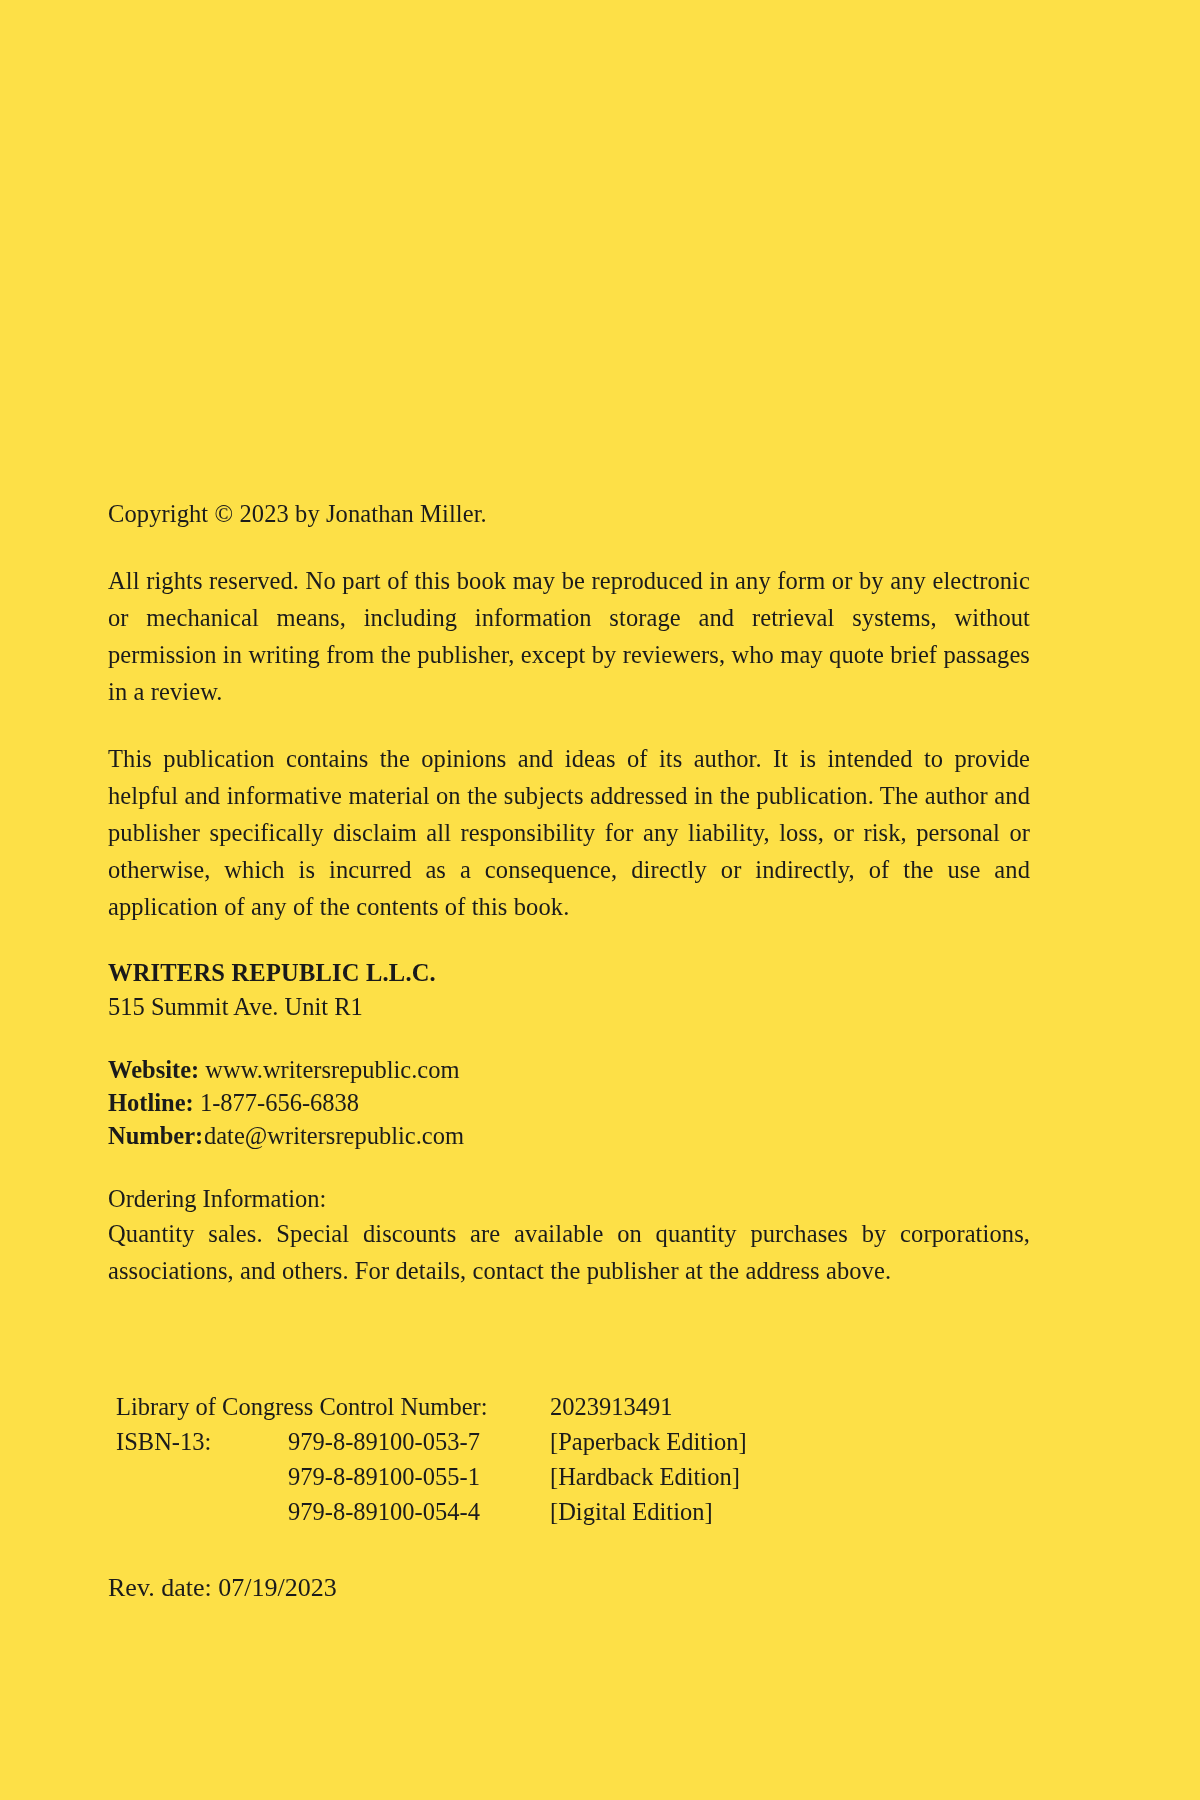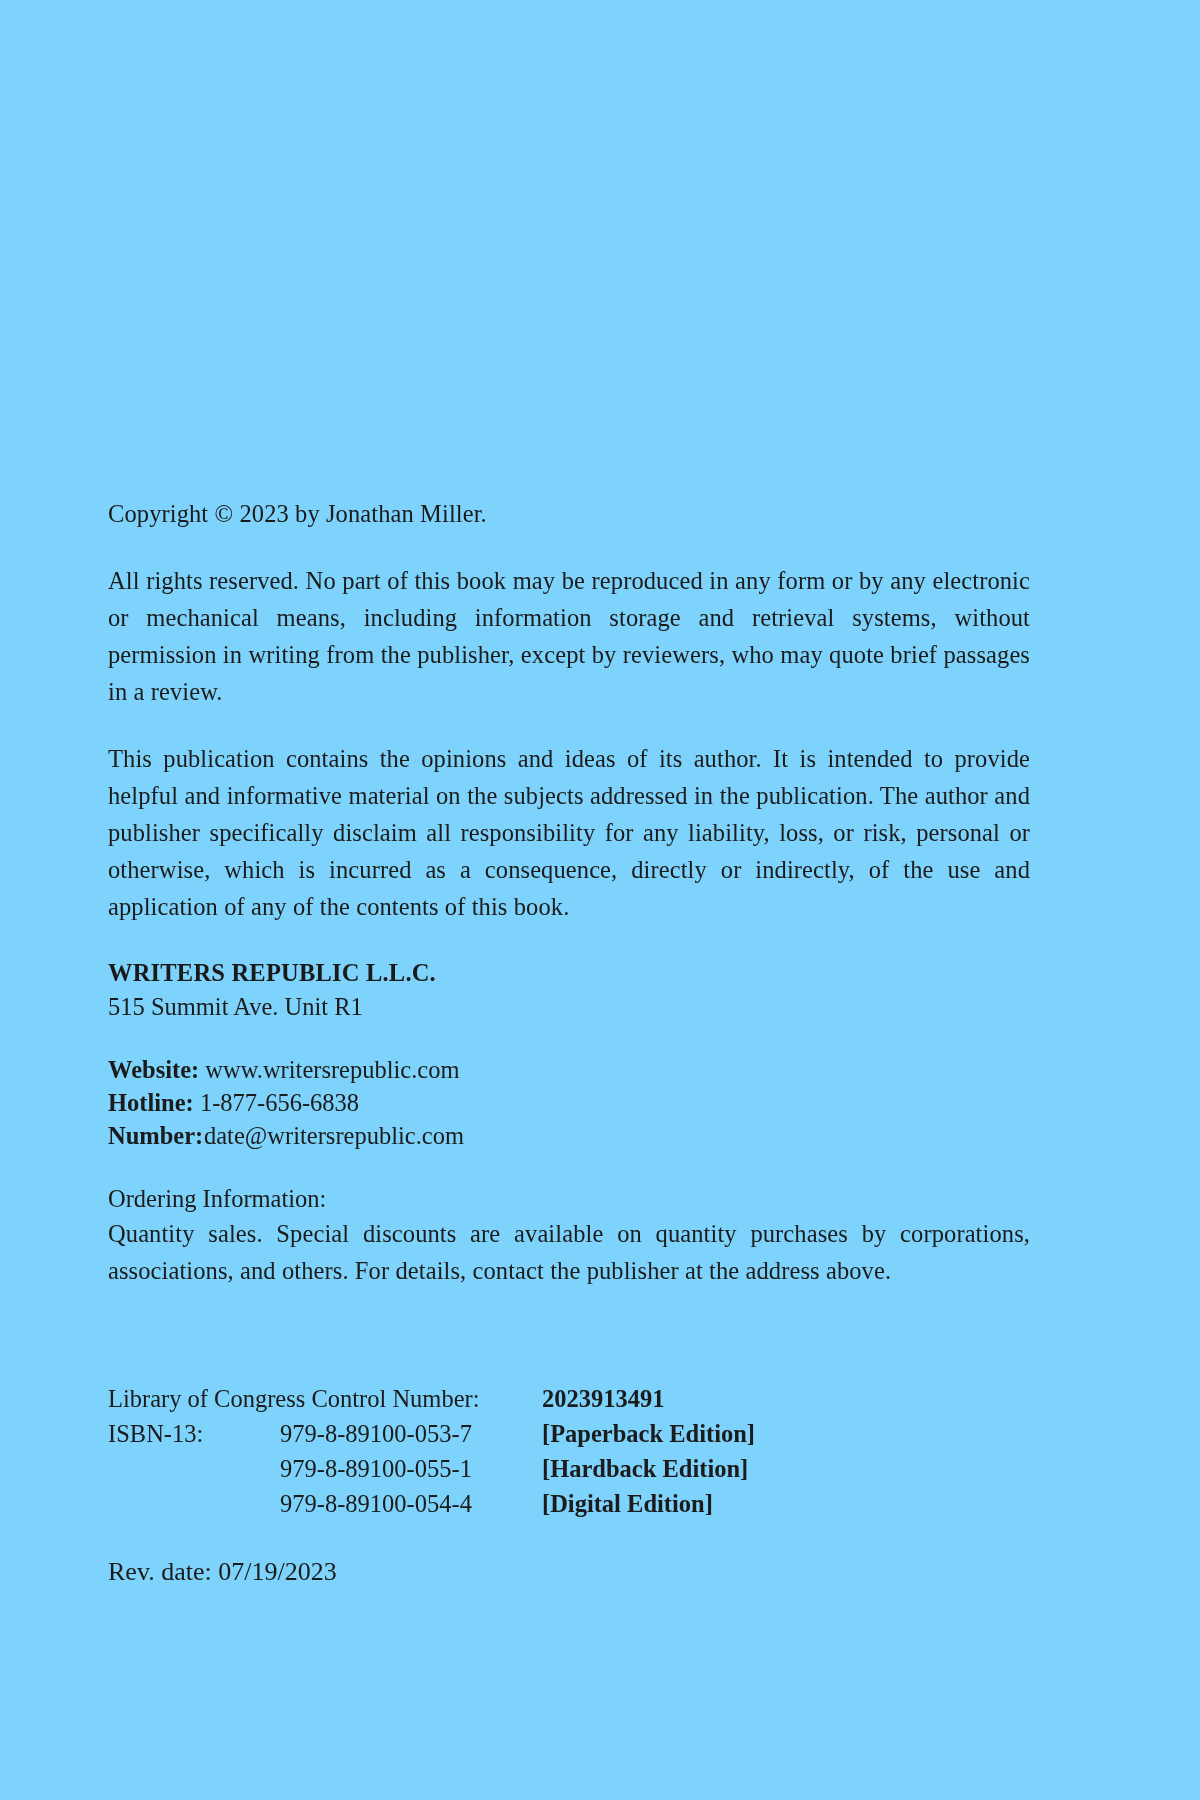--- a/index.html
+++ b/index.html
@@ -12,21 +12,21 @@
     background: #ffffff;
     font-family: "Liberation Serif", "DejaVu Serif", serif;
     color: #1a1a1a;
     overflow: hidden;
   }
 
   .page {
     position: relative;
     width: 1200px;
     height: 1800px;
-    background: #7dd3fc;
+    background: #fde047;
   }
 
   .content {
     position: absolute;
     left: 108px;
     top: 495px;
     width: 922px;
   }
 
   .para {
@@ -81,35 +81,35 @@
   .contact-label.w-website { min-width: 0; }
   .contact-label.w-email { min-width: 96px; }
 
   .contact-value {
   }
   .spacer-md { height: 34px; }
   .spacer-lg { height: 62px; }
 
   .isbn-table {
     border-collapse: collapse;
-    margin: 0;
+    margin: 8px;
   }
 
   .isbn-table td {
     font-size: 24.5px;
     line-height: 35px;
     padding: 0;
     color: #1b1b1b;
     vertical-align: top;
     white-space: nowrap;
   }
 
   .col-label { width: 172px; padding-right: 0 !important; }
   .col-value { width: 262px; }
-  .col-note  { width: auto; font-weight: bold; }
+  .col-note  { width: auto; }
 
   .lccn-label { }
   .lccn-value { }
 
   .revdate {
     font-size: 26px;
     line-height: 33px;
     color: #1b1b1b;
   }
 </style>

